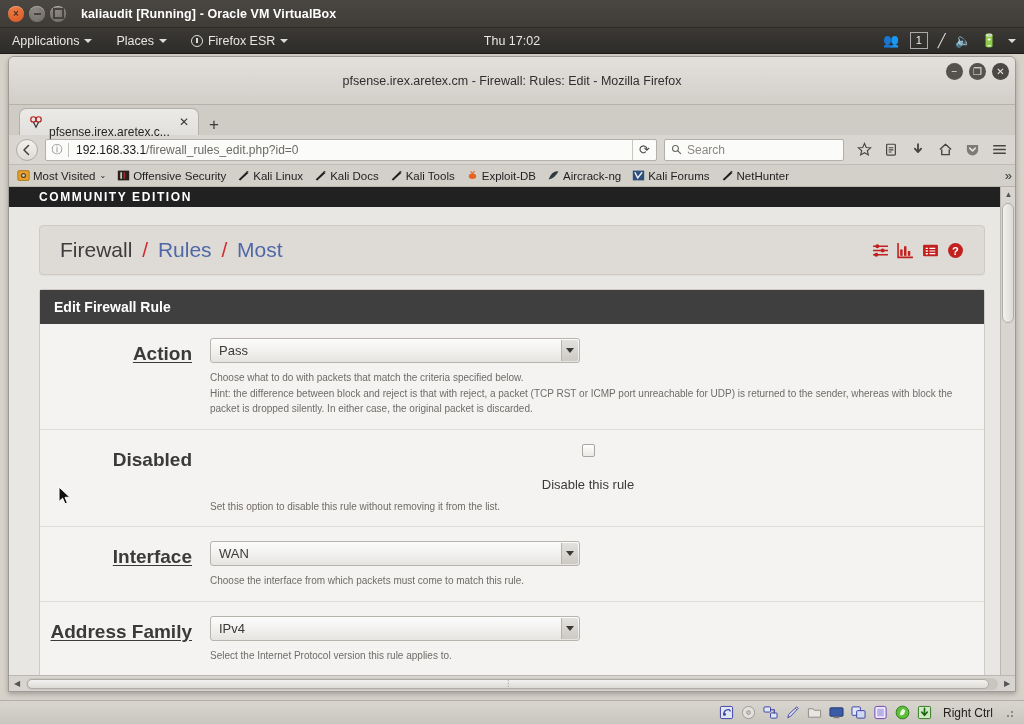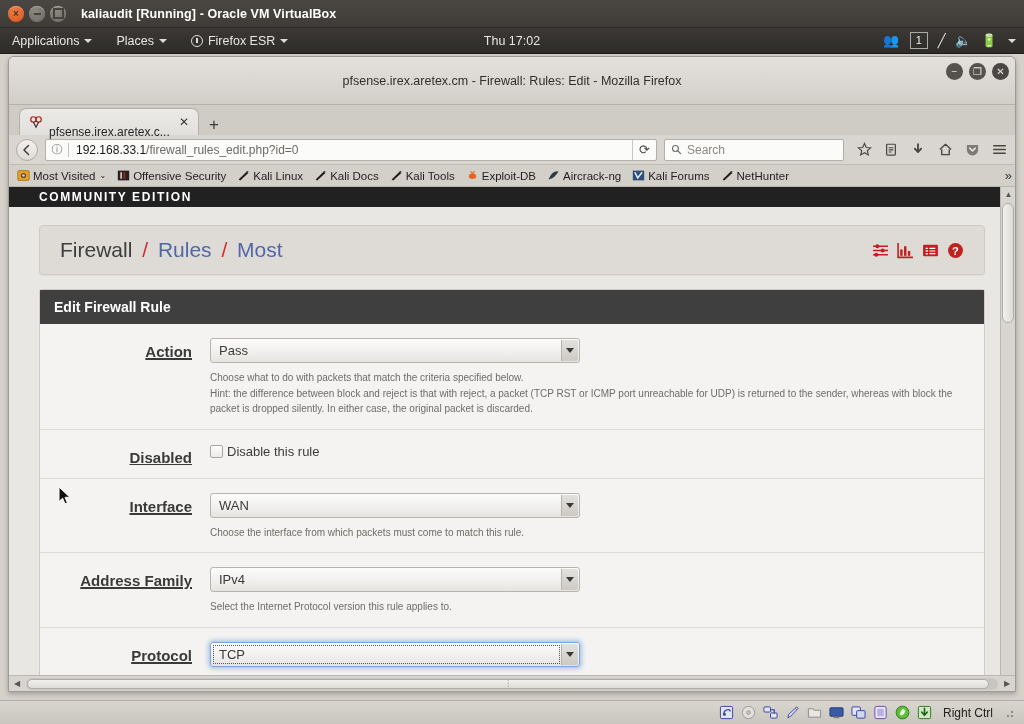--- a/index.html
+++ b/index.html
@@ -149,21 +149,21 @@
 
   .pf-card { margin-top:14px; border:1px solid #cfcac4; border-radius:3px; background:#f4f3f1; }
   .pf-card-head {
     background:#3f3f3f; color:#fff; font-size:14px; font-weight:bold;
     padding:9px 14px;
   }
   .pf-row { display:flex; padding:14px 0 12px 0; border-bottom:1px solid #e0dedb; }
   .pf-row:last-child{ border-bottom:none; }
   .pf-label {
     width:170px; flex:0 0 170px; text-align:right; padding-right:18px;
-    font-size:15px; font-weight:bold; color:#3a3a3a; padding-top:5px;text-decoration:underline;
+    font-size:19px; font-weight:bold; color:#3a3a3a; padding-top:5px;
   }
   .pf-label u { text-decoration:underline; text-underline-offset:2px; }
   .pf-field { flex:1; padding-right:18px; }
   .pf-help { font-size:10px; color:#6f6c68; line-height:1.55; margin-top:7px; }
 
   .sel {
     position:relative; width:370px; height:25px;
     background: linear-gradient(#fcfcfc 0%, #f1f0ee 55%, #e6e4e1 100%);
     border:1px solid #b7b3ad; border-radius:3px;
     display:flex; align-items:center; font-size:13px; color:#3c3a37;
@@ -182,21 +182,21 @@
     border-top:5px solid #3b3936;
   }
   .sel.focused {
     border-color:#7aa7d9;
     box-shadow: 0 0 4px 2px rgba(110,160,220,.55);
   }
   .sel.focused .inner-focus {
     position:absolute; left:2px; top:2px; right:19px; bottom:2px;
     border:1px dotted #555; pointer-events:none;
   }
-  .cbx-wrap { display:flex; align-items:center; gap:4px; font-size:13px; color:#3d3b38; }
+  .cbx-wrap { display:flex; align-items:center; gap:20px; font-size:13px; color:#3d3b38;flex-direction:column; }
   .cbx {
     width:13px;height:13px;
     background: linear-gradient(#fdfdfd,#eceae7);
     border:1px solid #a9a5a0; border-radius:2px;
   }
 
   
   .hscroll {
     position:absolute; left:0; right:0; bottom:0; height:16px;
     background:#d8d5d0; border-top:1px solid #bbb7b1;
@@ -496,20 +496,21 @@
 
           <div class="pf-row">
             <div class="pf-label">
               <span>Disabled</span>
             </div>
             <div class="pf-field">
               <label class="cbx-wrap">
                 <span class="cbx"></span>
                 <span>Disable this rule</span>
               </label>
+              <div class="pf-help">Set this option to disable this rule without removing it from the list.</div>
             </div>
           </div>
 
           <div class="pf-row">
             <div class="pf-label">
               <u>Interface</u>
             </div>
             <div class="pf-field">
               <div class="sel">
                 <span>WAN</span>

